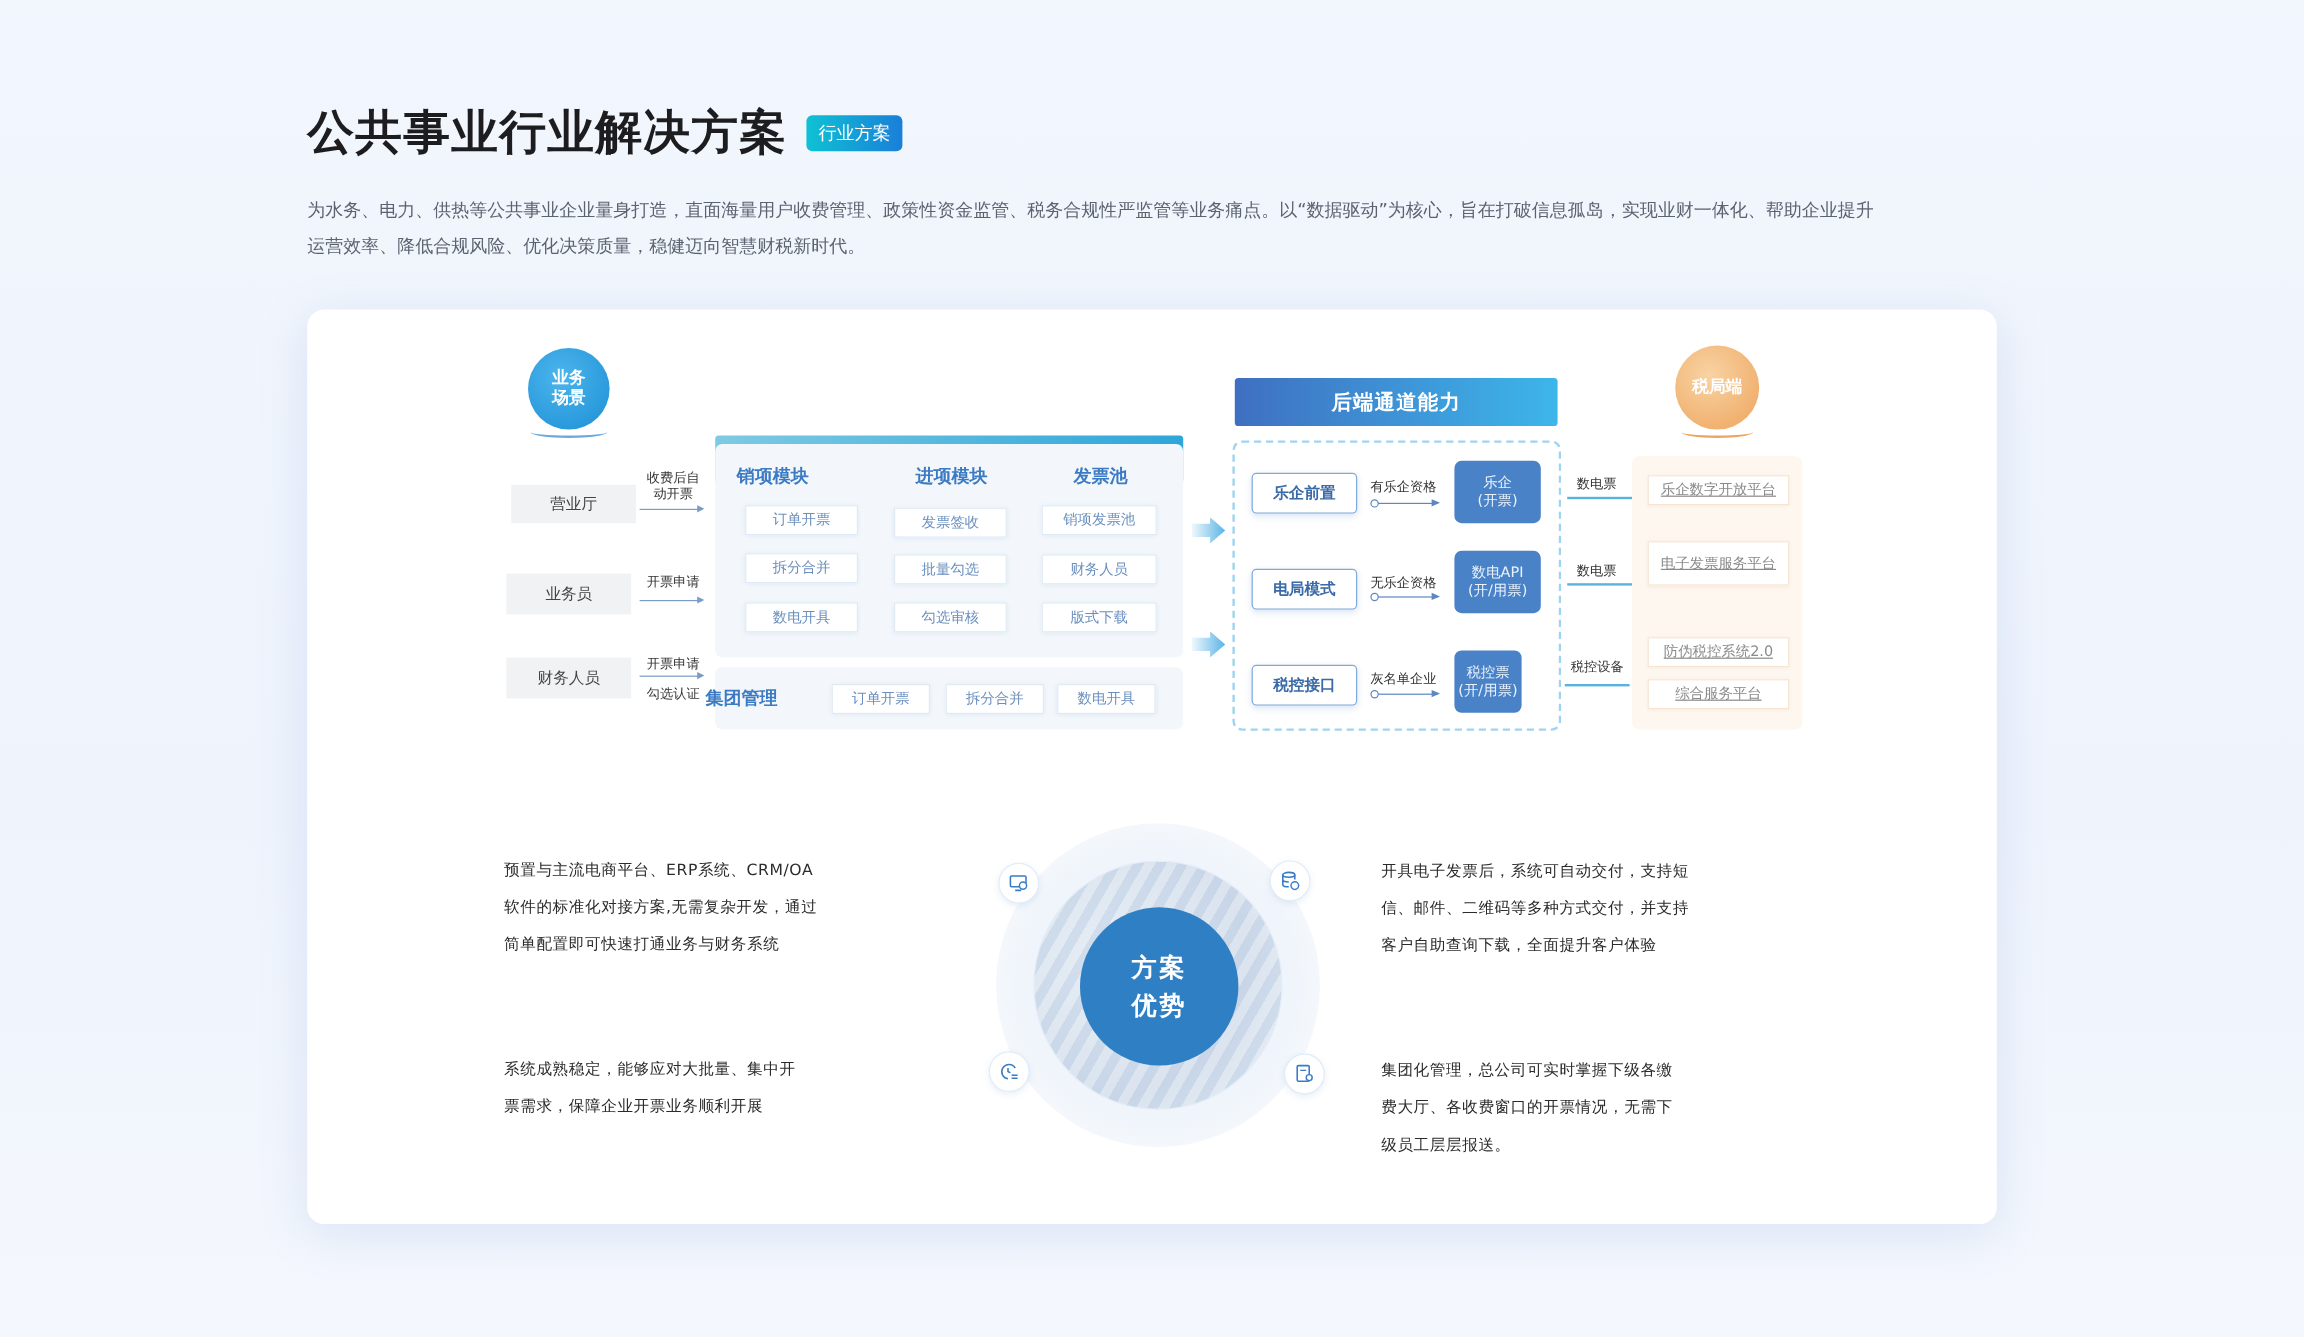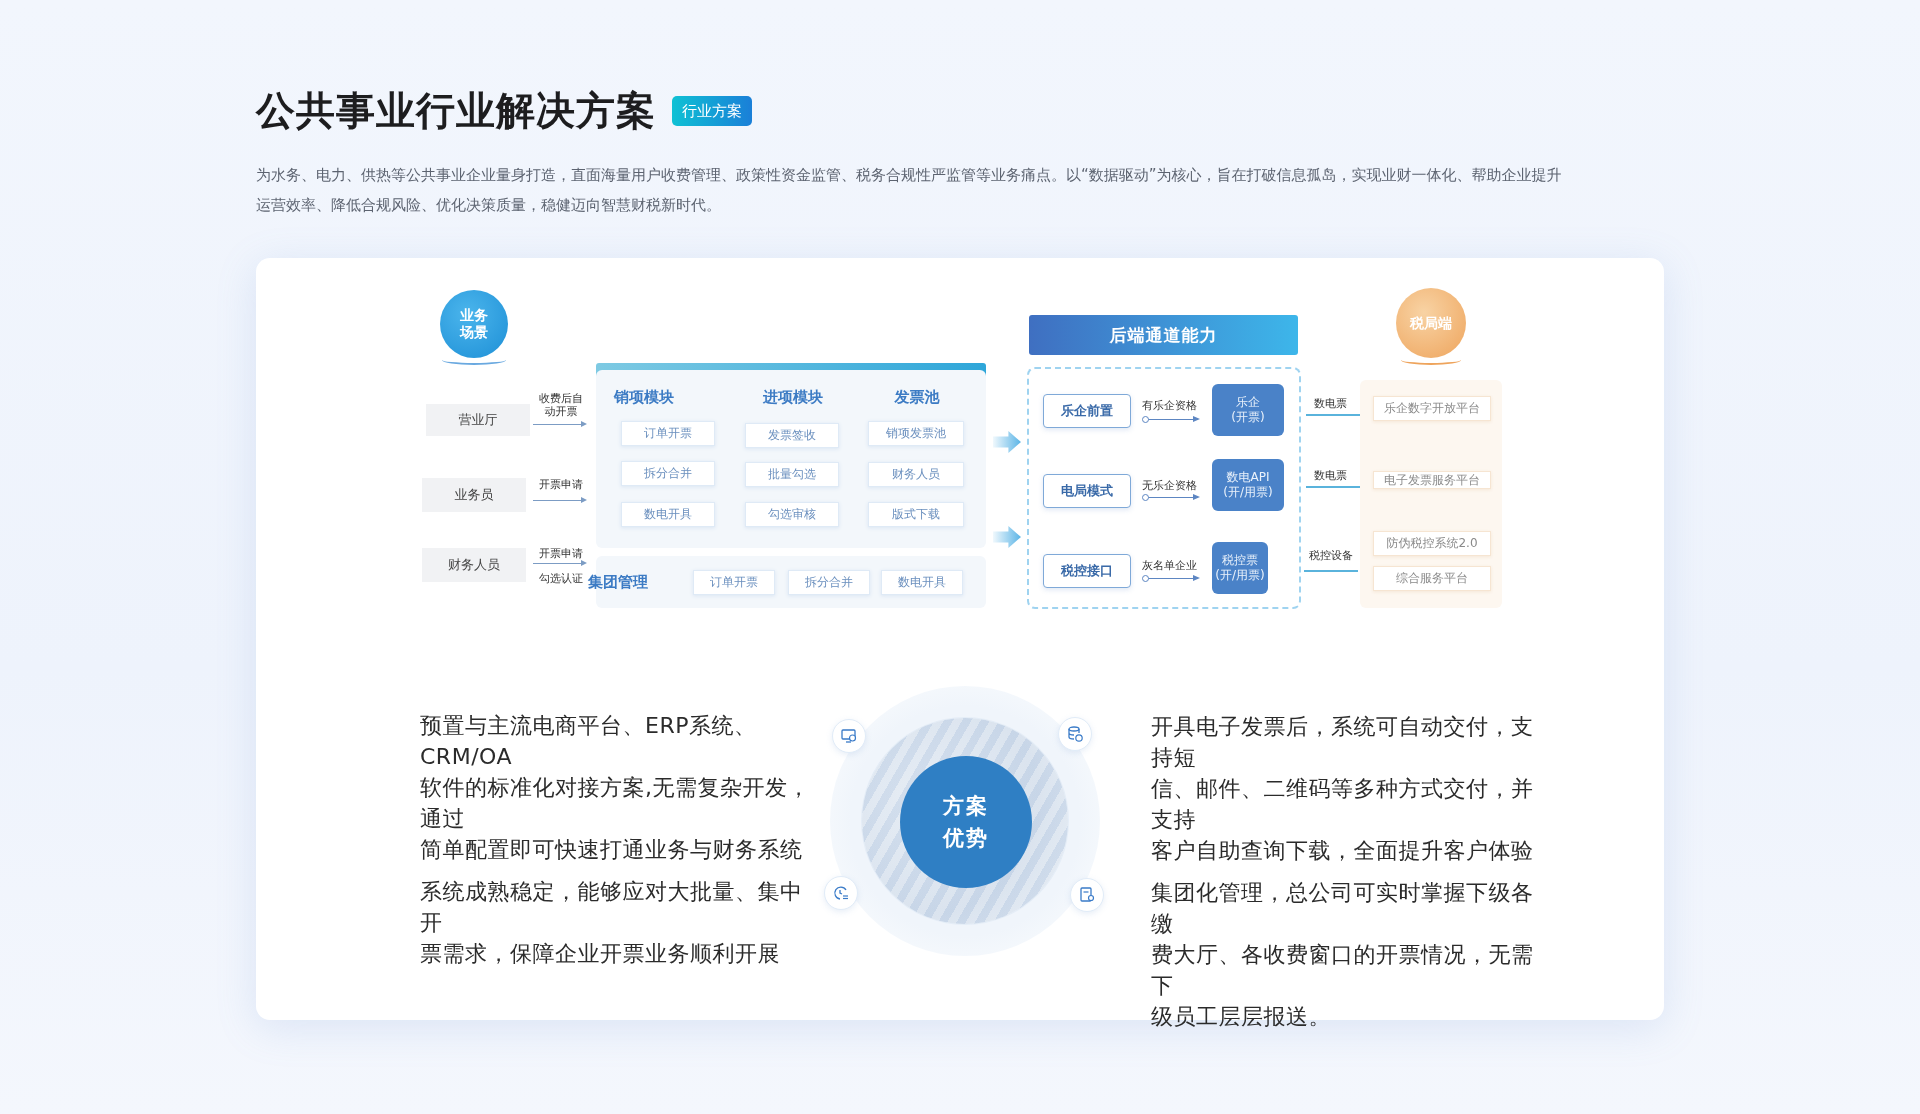--- a/index.html
+++ b/index.html
@@ -77,29 +77,29 @@
     content: ""; position: absolute; left: -4px; top: -3px; width: 5px; height: 5px;
     border: 1px solid #5d86c2; border-radius: 50%; background: #fff;
   }
   .dot-arrow::after {
     content: ""; position: absolute; right: -2px; top: -3px;
     border-left: 7px solid #5d86c2; border-top: 3.5px solid transparent; border-bottom: 3.5px solid transparent;
   }
   .tax-panel { background: #fdf7f0; border-radius: 6px; }
   .tax-chip {
     background: #fff; border: 1px solid #f6e5d2; color: #8a8a8a; font-size: 12px;
-    display: flex; align-items: center; justify-content: center; box-shadow: 0 1px 3px rgba(230,200,160,0.3);
+    display: flex; align-items: center; justify-content: center; box-shadow: 0 1px 3px rgba(230,200,160,0.3); text-decoration: underline;
   }
   .big-arrow {
     width: 28px; height: 22px;
     background: linear-gradient(90deg, rgba(110,190,235,0.1), #5ab4e6);
     clip-path: polygon(0 25%, 55% 25%, 55% 0, 100% 50%, 55% 100%, 55% 75%, 0 75%);
   }
   
-  .adv { font-size: 22px; color: #2b2b2b; line-height: 31px; letter-spacing: 0.5px; }
+  .adv { font-size: 13px; color: #2b2b2b; line-height: 31px; letter-spacing: 0.5px; }
   .halo {
     border-radius: 50%;
     background: radial-gradient(circle, #f0f5fb 60%, #f7fafd 80%, rgba(255,255,255,0) 100%);
   }
   .photo {
     border-radius: 50%;
     background:
       repeating-linear-gradient(120deg, rgba(255,255,255,0.35) 0 8px, rgba(200,215,235,0.3) 8px 16px),
       radial-gradient(circle at 30% 40%, #d9e3ef, #c7d5e6 60%, #dfe8f2);
     box-shadow: 0 0 0 1px #e4edf7;
@@ -216,21 +216,21 @@
 <div class="abs conn-line" style="left:1306px;top:414px;width:54px;"></div>
 <div class="abs small-label" style="left:1314px;top:468px;">数电票</div>
 <div class="abs conn-line" style="left:1306px;top:486px;width:54px;"></div>
 <div class="abs small-label" style="left:1309px;top:548px;">税控设备</div>
 <div class="abs conn-line" style="left:1304px;top:570px;width:54px;"></div>
 
 <div class="abs circle-head circle-orange" style="left:1396px;top:288px;width:70px;height:70px;">税局端</div>
 <div class="abs ellipse orange" style="left:1401px;top:355px;width:60px;"></div>
 <div class="abs tax-panel" style="left:1360px;top:380px;width:142px;height:228px;"></div>
 <div class="abs tax-chip" style="left:1373px;top:396px;width:118px;height:25px;">乐企数字开放平台</div>
-<div class="abs tax-chip" style="left:1373px;top:471px;width:118px;height:18px;">电子发票服务平台</div>
+<div class="abs tax-chip" style="left:1373px;top:451px;width:118px;height:37px;">电子发票服务平台</div>
 <div class="abs tax-chip" style="left:1373px;top:531px;width:118px;height:25px;">防伪税控系统2.0</div>
 <div class="abs tax-chip" style="left:1373px;top:566px;width:118px;height:25px;">综合服务平台</div>
 
 <div class="abs adv" style="left:420px;top:710px;width:400px;">
   <div>预置与主流电商平台、ERP系统、CRM/OA</div>
   <div>软件的标准化对接方案,无需复杂开发，通过</div>
   <div>简单配置即可快速打通业务与财务系统</div>
 </div>
 <div class="abs adv" style="left:420px;top:876px;width:400px;">
   <div>系统成熟稳定，能够应对大批量、集中开</div>

